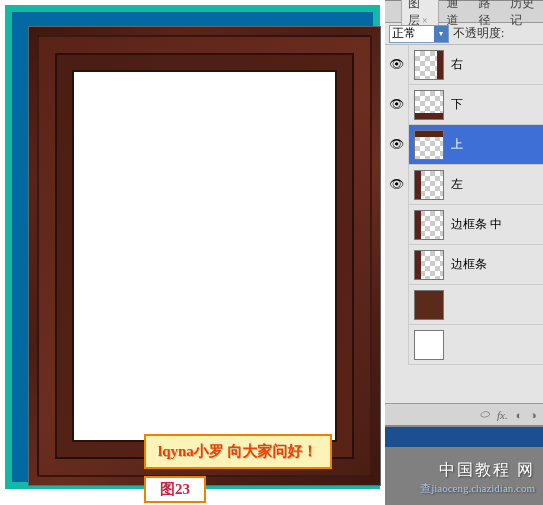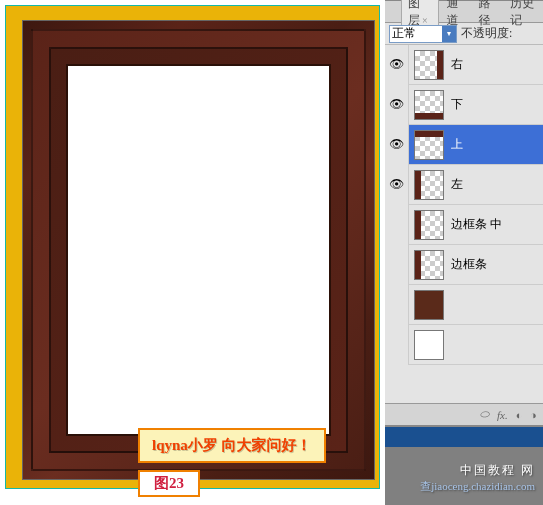--- a/index.html
+++ b/index.html
@@ -1,39 +1,39 @@
 <!DOCTYPE html>
 <html><head>
 <meta charset="utf-8">
 <style>
   * { box-sizing: border-box; margin: 0; padding: 0; }
   body { font-family: "SimSun", "宋体", serif; font-size: 12px; background: #808080; width: 543px; height: 505px; overflow: hidden; position: relative; }
   
   .canvas-area { position: absolute; left: 0; top: 0; width: 385px; height: 505px; background: #fff; }
-  .canvas-inner { position: absolute; left: 5px; top: 5px; right: 5px; bottom: 16px; background: #eab308; border: 1px solid #14b8a6; text-align: right; }
+  .canvas-inner { position: absolute; left: 5px; top: 5px; right: 5px; bottom: 16px; background: #0369a1; border: 7px solid #14b8a6; text-align: right; }
   
   .frame-outer { position: absolute; left: 16px; top: 14px; width: 353px; height: 460px; border: 1px solid #666; }
   .frame-wood { position: absolute; inset: 0; background: linear-gradient(135deg, #3d1810 0%, #5a2318 20%, #4a1e14 40%, #6b2d20 60%, #4a1e14 80%, #3d1810 100%); }
   .frame-bevel1 { position: absolute; left: 8px; top: 8px; right: 8px; bottom: 8px; border: 2px solid rgba(0,0,0,0.4); background: linear-gradient(135deg, #5a2318, #6b2d20, #4a1e14); }
   .frame-bevel2 { position: absolute; left: 26px; top: 26px; right: 26px; bottom: 26px; border: 2px solid rgba(0,0,0,0.5); background: linear-gradient(135deg, #4a1e14, #5a2318); }
   .frame-inner { position: absolute; left: 43px; top: 43px; right: 43px; bottom: 43px; background: #fff; border: 2px solid #2a1008; }
   
   .caption1 { position: absolute; left: 70px; top: 362px; background: #fcf3b9; border: 2px solid #f08000; padding: 6px 12px; }
   .caption1-text { color: #f04000; font-weight: bold; font-size: 15px; text-shadow: 1px 1px 0 rgba(0,0,0,0.2); }
   .caption2 { position: absolute; left: 70px; top: 404px; background: #fff; border: 2px solid #f08000; padding: 2px 14px; }
   .caption2-text { color: #d02040; font-weight: bold; font-size: 15px; }
   
   .panel { position: absolute; right: 0; top: 0; width: 158px; height: 425px; background: #e4e4e4; border-top: 1px solid #888; }
   .panel-tabs { height: 22px; background: #d4d4d4; border-bottom: 1px solid #999; display: flex; align-items: center; padding-left: 16px; gap: 2px; }
   .tab { padding: 3px 6px; cursor: pointer; color: #444; }
   .tab.active { background: #e8e8e8; border: 1px solid #aaa; border-bottom: none; border-radius: 2px 2px 0 0; }
   .tab-x { font-size: 10px; margin-left: 2px; color: #888; }
   
   .panel-row { height: 22px; display: flex; align-items: center; padding: 0 4px; gap: 4px; border-bottom: 1px solid #bbb; }
-  .blend-select { width: 68px; height: 18px; border: 1px solid #7a9cc6; background: #fff; font-size: 12px; padding-left: 2px; display: flex; align-items: center; justify-content: space-between; }
+  .blend-select { width: 60px; height: 18px; border: 1px solid #7a9cc6; background: #fff; font-size: 12px; padding-left: 2px; display: flex; align-items: center; justify-content: space-between; }
   .blend-arrow { background: #4a7cc0; width: 14px; height: 16px; display: flex; align-items: center; justify-content: center; color: #fff; font-size: 8px; }
   .opacity-lbl { font-size: 12px; color: #333; text-align: center; }
   
   .lock-row { font-size: 11px; color: #333; }
   .lock-icons { display: flex; gap: 3px; align-items: center; }
   .lock-ico { width: 13px; height: 13px; border: 1px solid #999; background: #f0f0f0; font-size: 9px; display: flex; align-items: center; justify-content: center; }
   
   .layers-list { max-height: 340px; overflow: hidden; }
   .layer { display: flex; align-items: center; height: 40px; border-bottom: 1px solid #ccc; background: #e4e4e4; cursor: pointer; }
   .layer.selected { background: #3d6fd6; color: #fff; }
@@ -51,21 +51,21 @@
   .thumb-border-v.right { right: 0; }
   .layer-name { flex: 1; font-size: 12px; padding-left: 2px; }
   .layer.selected .layer-name { color: #fff; }
   .layer-bg .layer-name { font-style: italic; }
   
   .panel-bottom { position: absolute; bottom: 0; left: 0; right: 0; height: 22px; background: #d4d4d4; border-top: 1px solid #999; display: flex; align-items: center; justify-content: flex-end; gap: 8px; padding-right: 6px; }
   .pb-ico { font-size: 11px; color: #666; font-style: italic; }
   
   .blue-bar { position: absolute; right: 0; top: 425px; width: 158px; height: 22px; background: #1a5090; display: flex; align-items: center; justify-content: center; border-top: 2px solid #888; }
   .watermark { position: absolute; right: 0; top: 450px; width: 210px; height: 55px; display: flex; flex-direction: column; align-items: flex-end; justify-content: center; padding-right: 8px; color: #fff; text-shadow: 1px 1px 2px rgba(0,0,0,0.5); }
-  .wm-main { font-size: 12px; letter-spacing: 2px; margin-left: 32px; }
+  .wm-main { font-size: 16px; letter-spacing: 2px; margin-left: 32px; }
   .wm-sub { font-size: 11px; color: #a8c4e8; }
 </style>
 </head>
 <body>
 
 <div class="canvas-area">
   <div class="canvas-inner">
     <div class="frame-outer">
       <div class="frame-wood"></div>
       <div class="frame-bevel1"></div>

